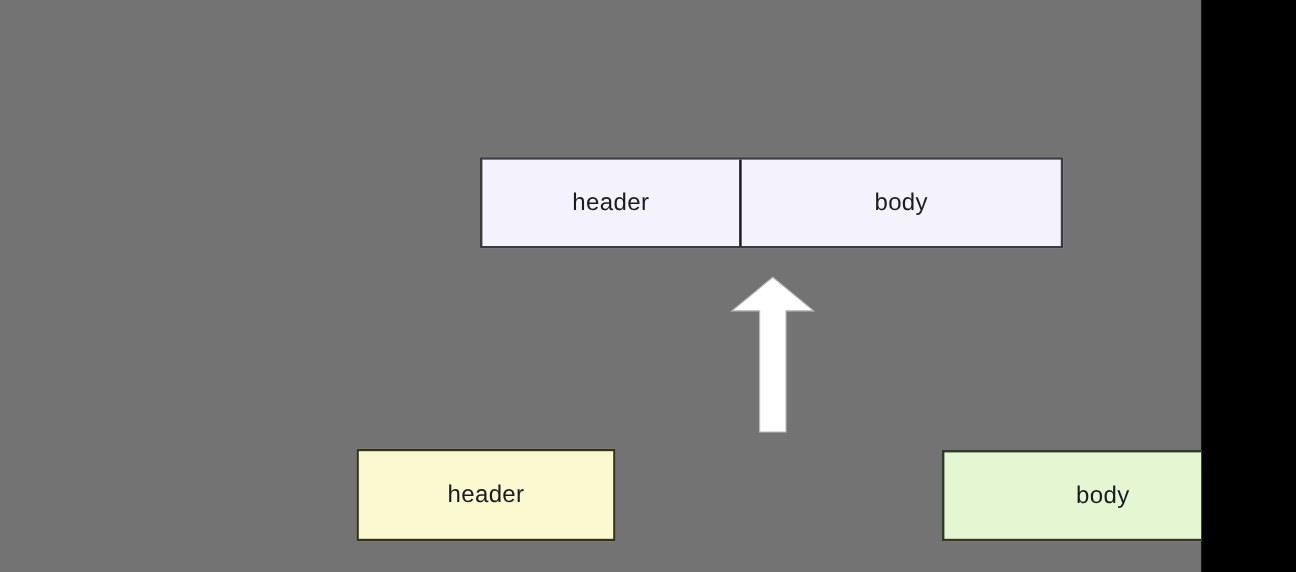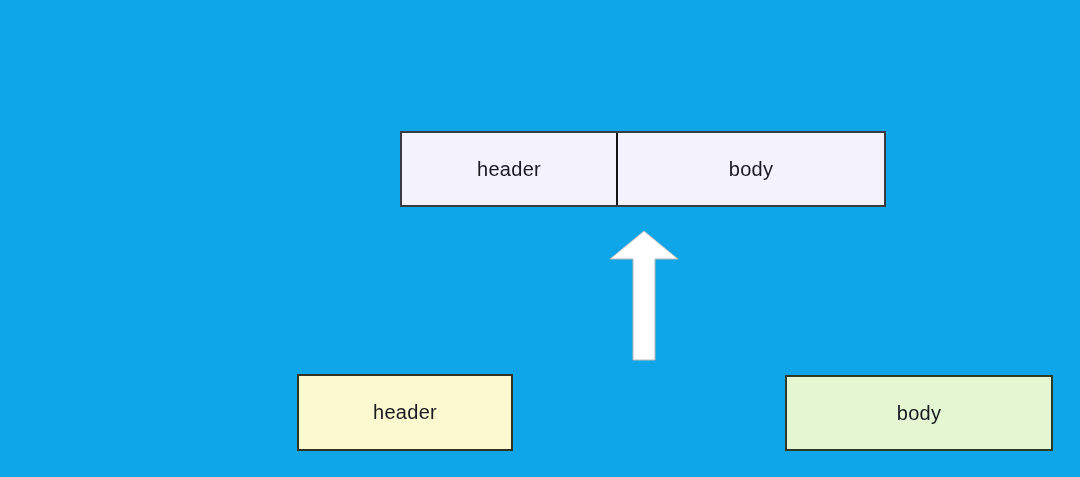--- a/index.html
+++ b/index.html
@@ -3,23 +3,23 @@
 <meta charset="utf-8">
 <style>
   html, body {
     margin: 0;
     padding: 0;
     background: #000000;
     font-family: "Liberation Sans", sans-serif;
   }
   .canvas {
     position: relative;
-    width: 1080px;
+    width: 1001px;
     height: 477px;
-    background: #0ea5e9;
+    background: #737373;
     overflow: hidden;
   }
   .box-label {
     font-size: 20px;
     color: #1b1b22;
     letter-spacing: 0.3px;
     user-select: none;
   }
   
   .merged-box {

